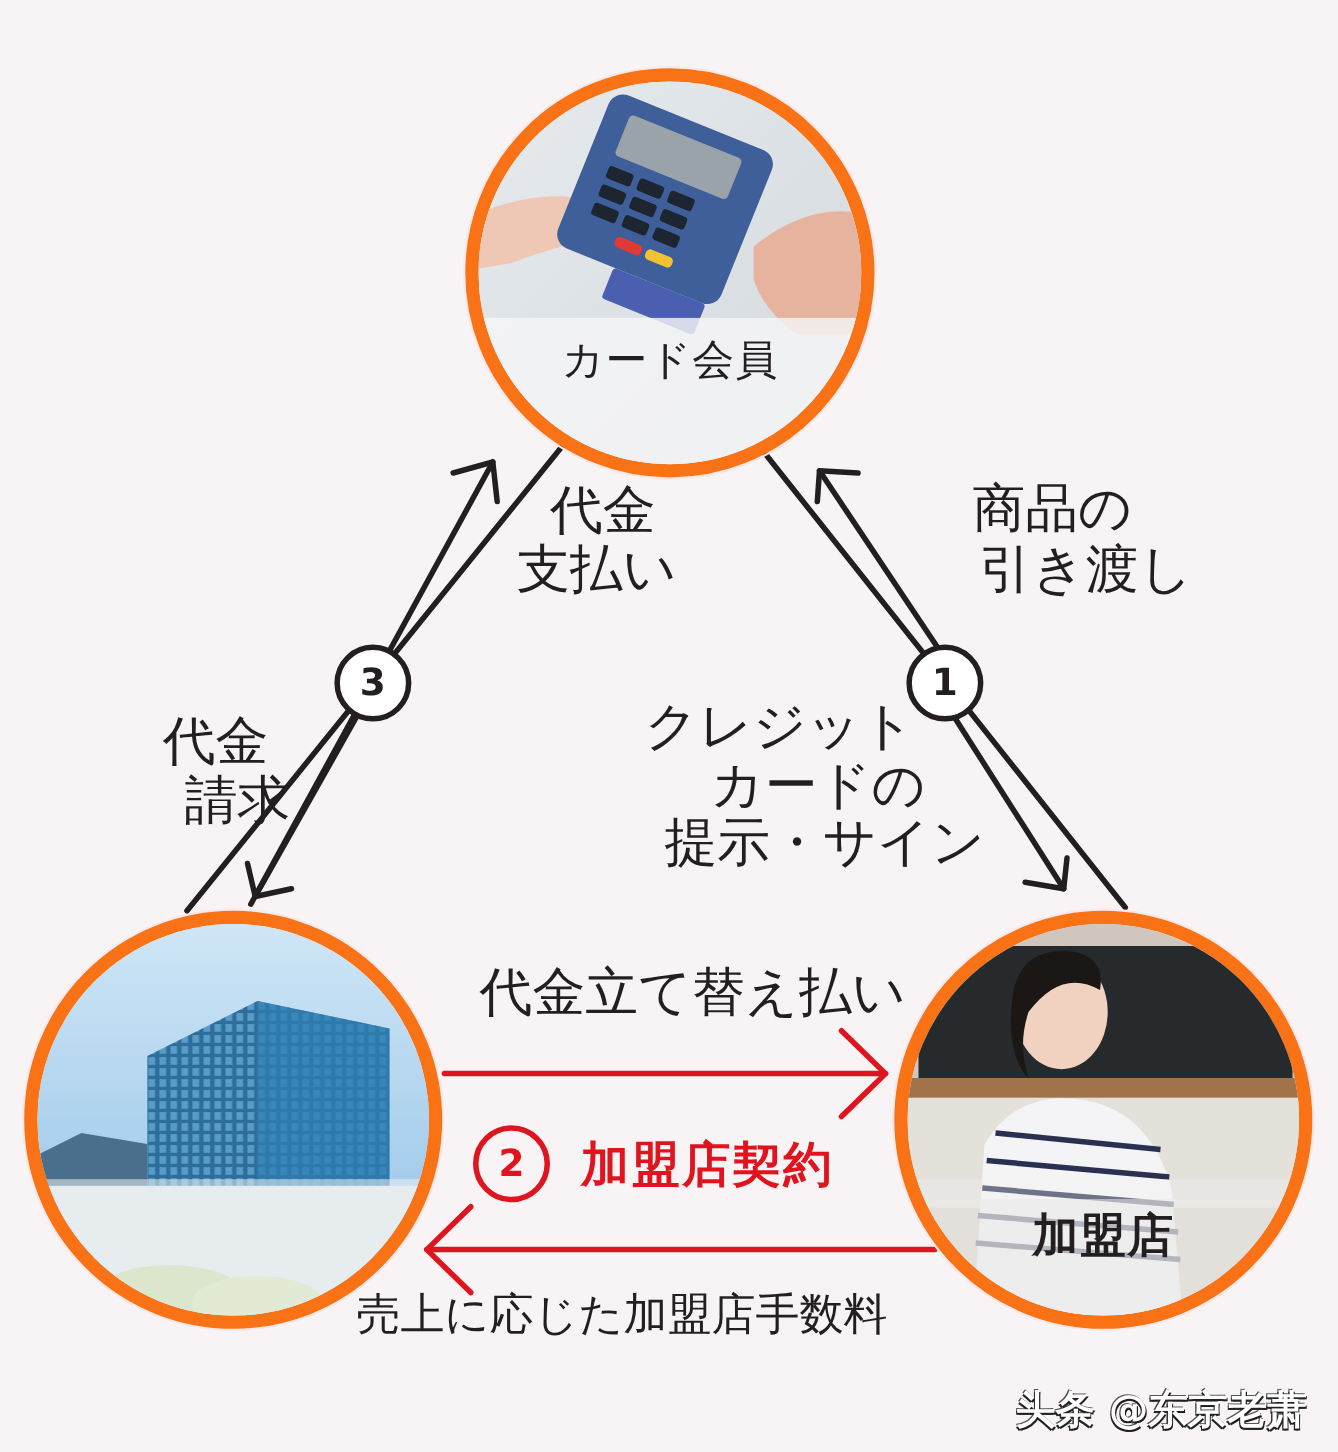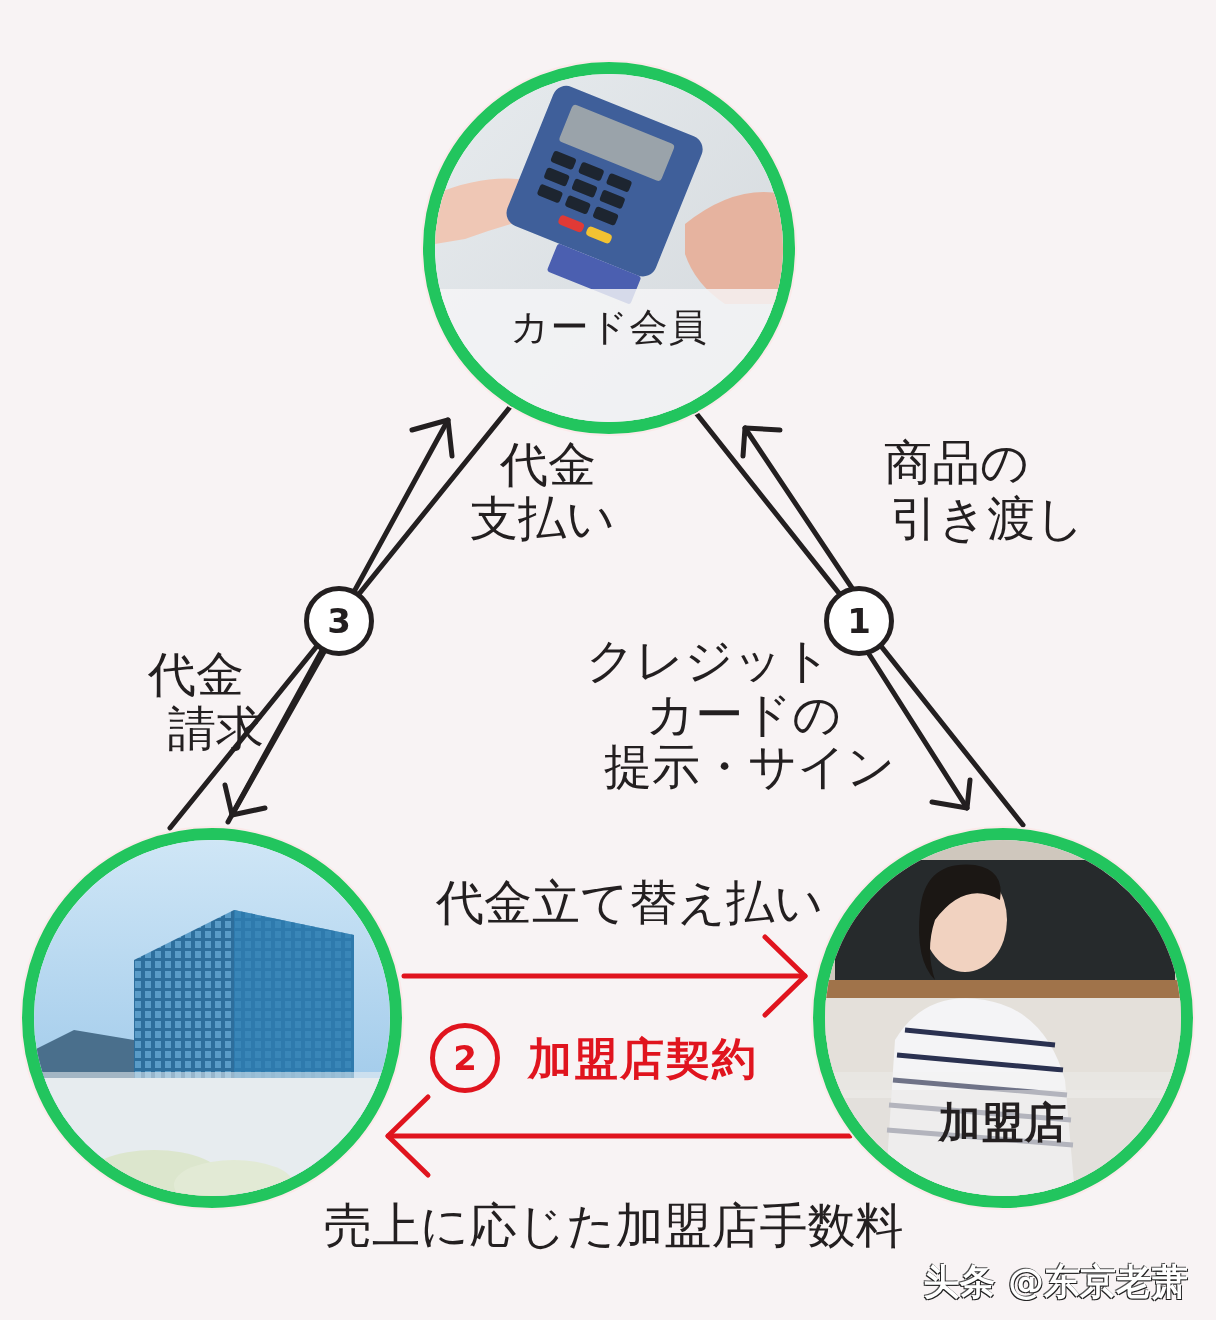--- a/index.html
+++ b/index.html
@@ -5,21 +5,21 @@
   html, body { margin:0; padding:0; }
   body {
     width:1216px; height:1320px; position:relative; overflow:hidden;
     background:#f8f3f4;
     font-family: "DejaVu Sans", "Liberation Sans", sans-serif;
     color:#231f20;
   }
   .node {
     position:absolute; border-radius:50%;
     box-sizing:border-box; overflow:hidden;
-    border:12px solid #22c55e;
+    border:12px solid #f97316;
     box-shadow: 0 0 0 2px #fbe9e9;
   }
   .node .photo { position:absolute; left:0; top:0; width:100%; height:100%; }
   .node .band {
     position:absolute; left:0; width:100%;
     background:rgba(245,245,246,0.82);
   }
   .node .label {
     position:absolute; left:0; width:100%; text-align:center;
     font-size:38px; letter-spacing:1px; color:#231f20;
@@ -165,15 +165,15 @@
 <div class="txt" style="left:884px; top:436px;">商品の</div>
 <div class="txt" style="left:890px; top:492px;">引き渡し</div>
 <div class="step" style="left:824px; top:586px;">1</div>
 <div class="txt" style="left:586px; top:634px;">クレジット</div>
 <div class="txt" style="left:646px; top:688px;">カードの</div>
 <div class="txt" style="left:604px; top:740px;">提示・サイン</div>
 
 <div class="txt" style="left:436px; top:876px;">代金立て替え払い</div>
 <div class="step red" style="left:430px; top:1023px;">2</div>
 <div class="red-title" style="left:528px; top:1030px;">加盟店契約</div>
-<div class="txt" style="left:324px; top:1199px; font-size:48px;">売上に応じた加盟店手数料</div>
+<div class="txt" style="left:324px; top:1169px; font-size:40px;">売上に応じた加盟店手数料</div>
 
 <div class="watermark">头条 @东京老萧</div>
 
 </body></html>

